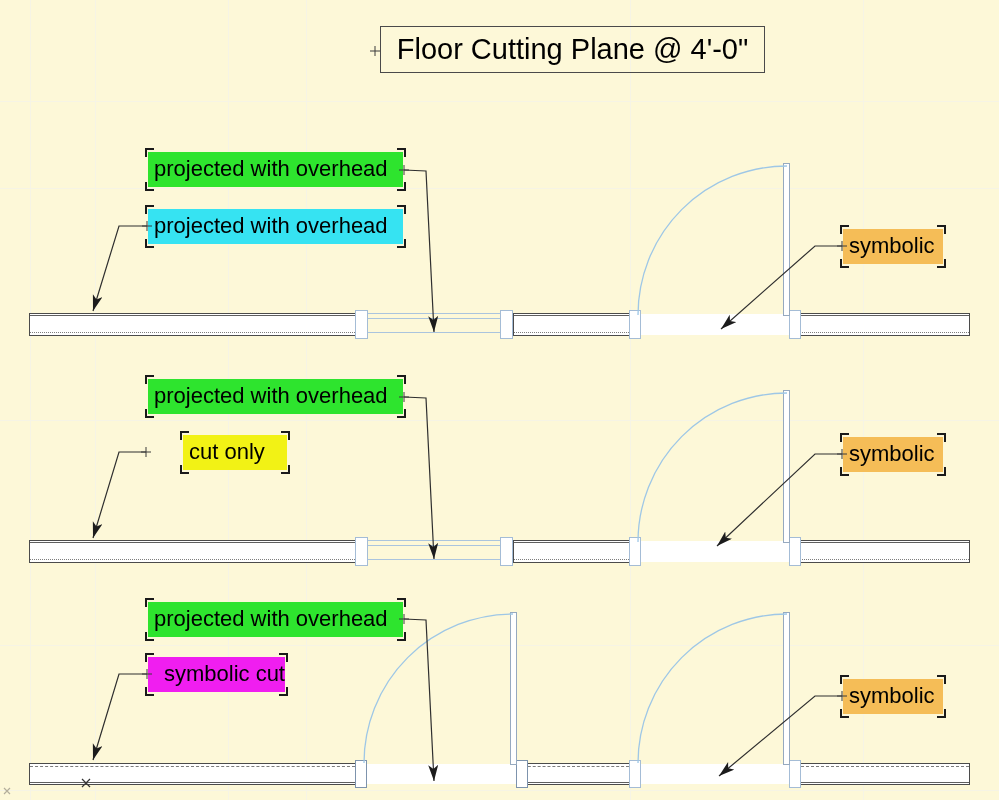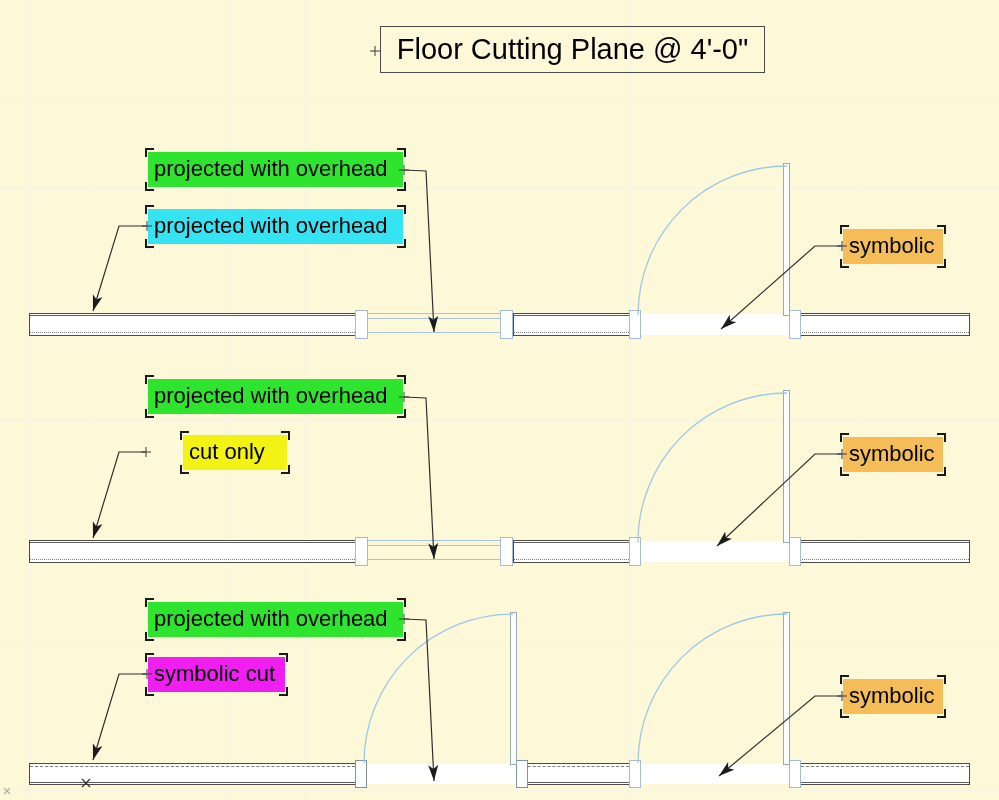--- a/index.html
+++ b/index.html
@@ -147,21 +147,21 @@
   </div>
   <div class="note" style="left: 843px; top: 437px; width: 100px; background-color: rgb(245, 189, 87);">
     <span>symbolic</span>
     <b class="c tl"></b><b class="c tr"></b><b class="c bl"></b><b class="c br"></b>
   </div>
 
   <div class="note" style="left: 148px; top: 602px; width: 255px; background-color: rgb(46, 228, 46);">
     <span>projected with overhead</span>
     <b class="c tl"></b><b class="c tr"></b><b class="c bl"></b><b class="c br"></b>
   </div>
-  <div class="note" style="left: 148px; top: 657px; width: 137px; background-color: rgb(240, 30, 240);">
+  <div class="note" style="left: 148px; top: 657px; width: 137px; background-color: rgb(240, 30, 240); text-align: right;">
     <span>symbolic cut</span>
     <b class="c tl"></b><b class="c tr"></b><b class="c bl"></b><b class="c br"></b>
   </div>
   <div class="note" style="left: 843px; top: 679px; width: 100px; background-color: rgb(245, 189, 87);">
     <span>symbolic</span>
     <b class="c tl"></b><b class="c tr"></b><b class="c bl"></b><b class="c br"></b>
   </div>
 
   <svg class="overlay" width="999" height="800" viewBox="0 0 999 800">
     <defs>

